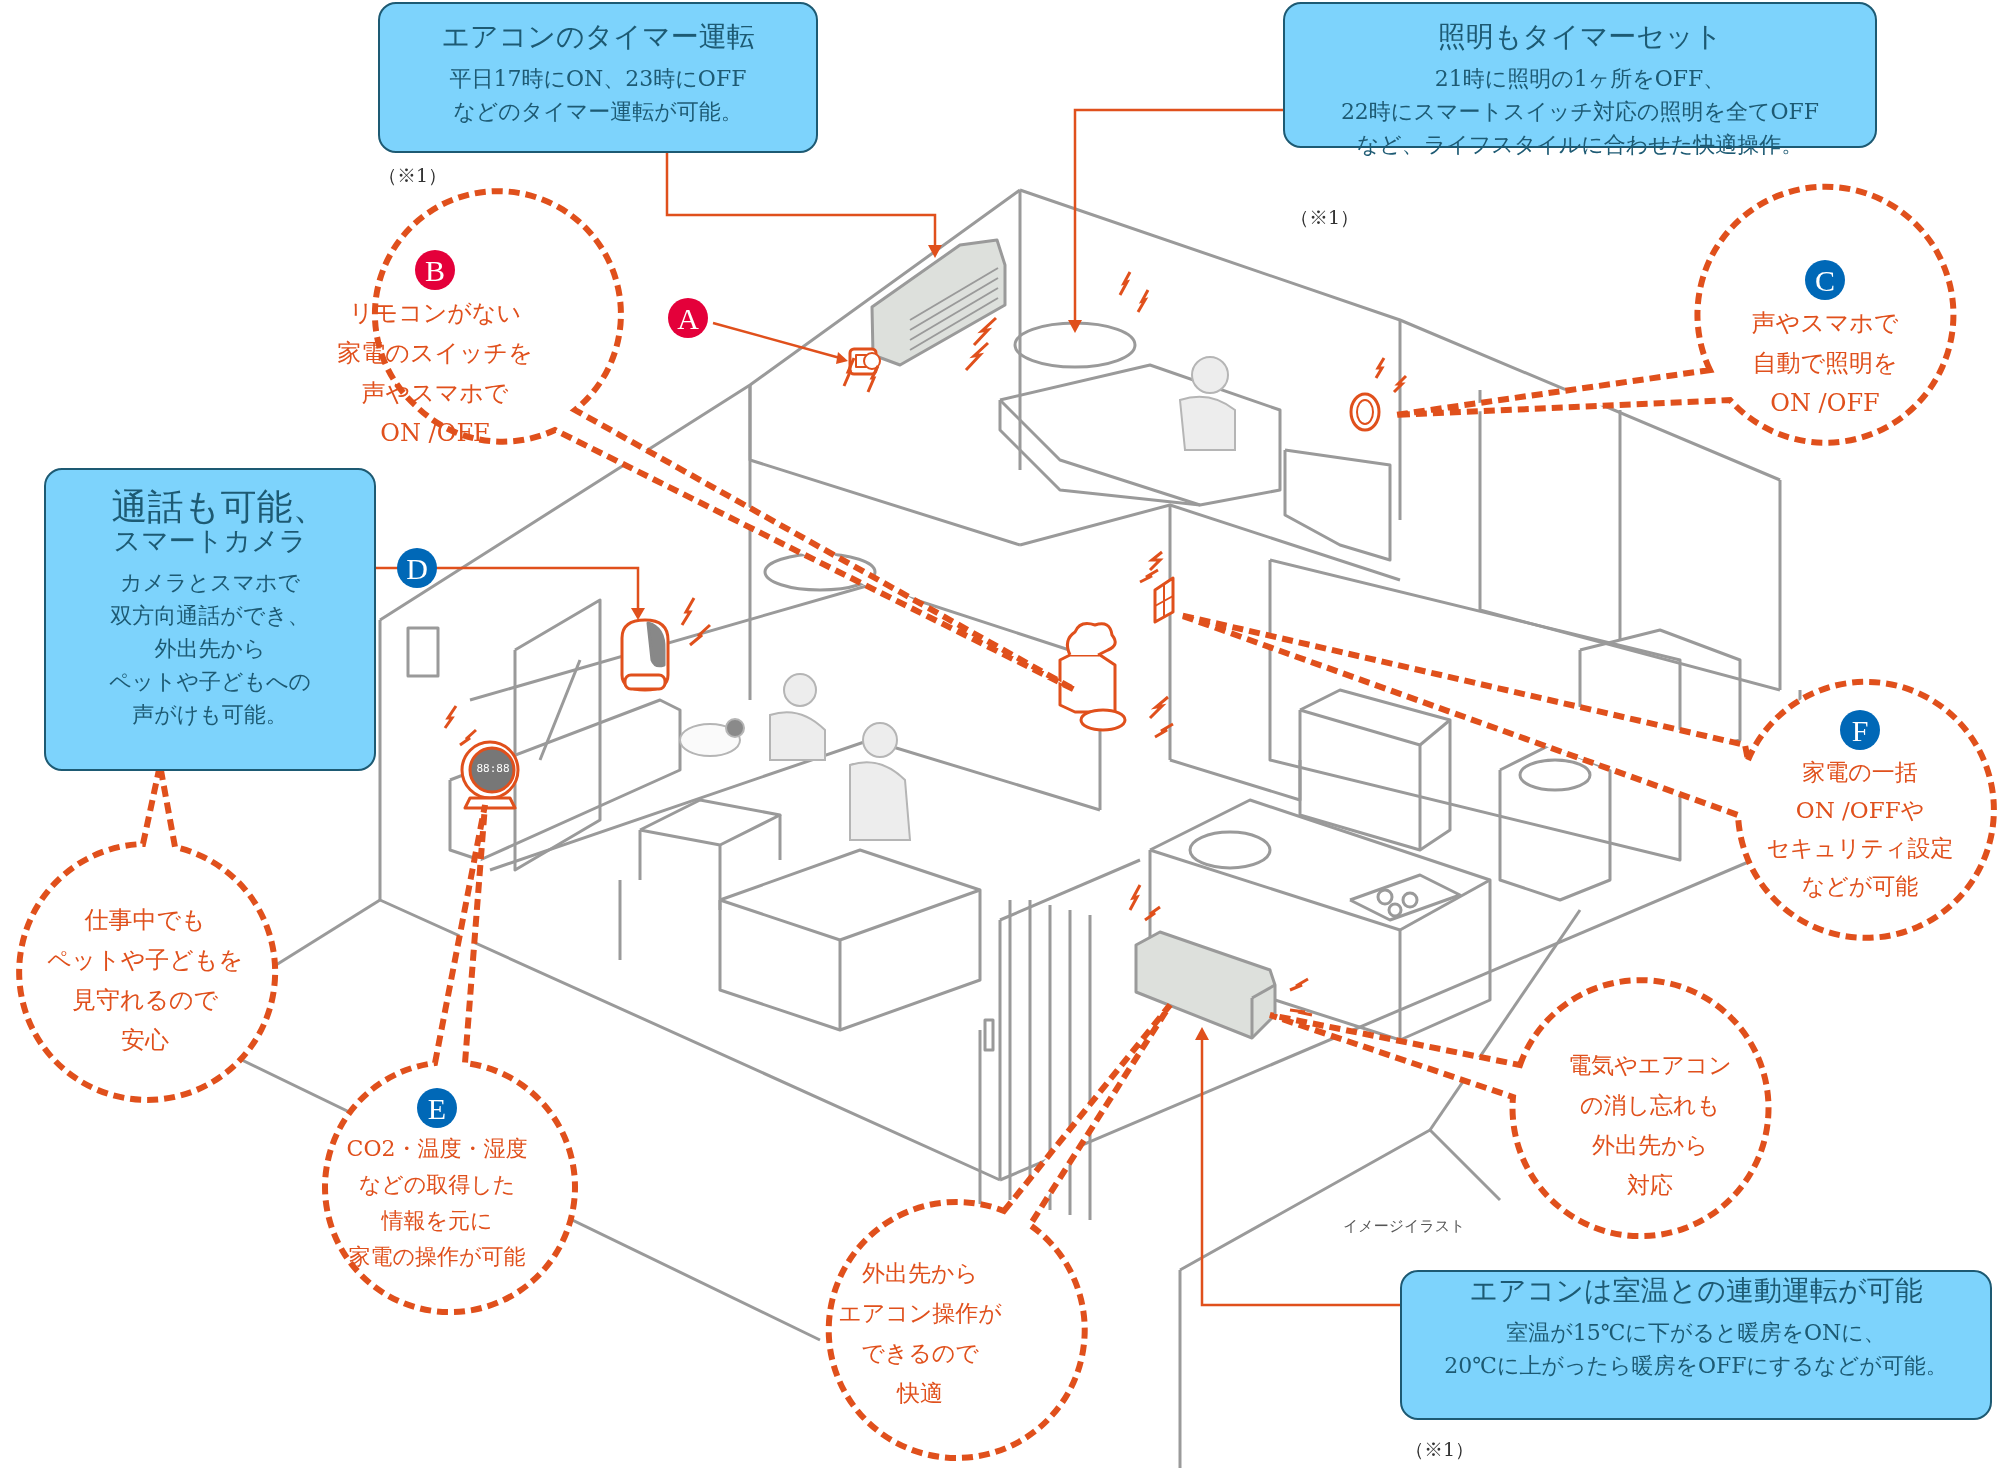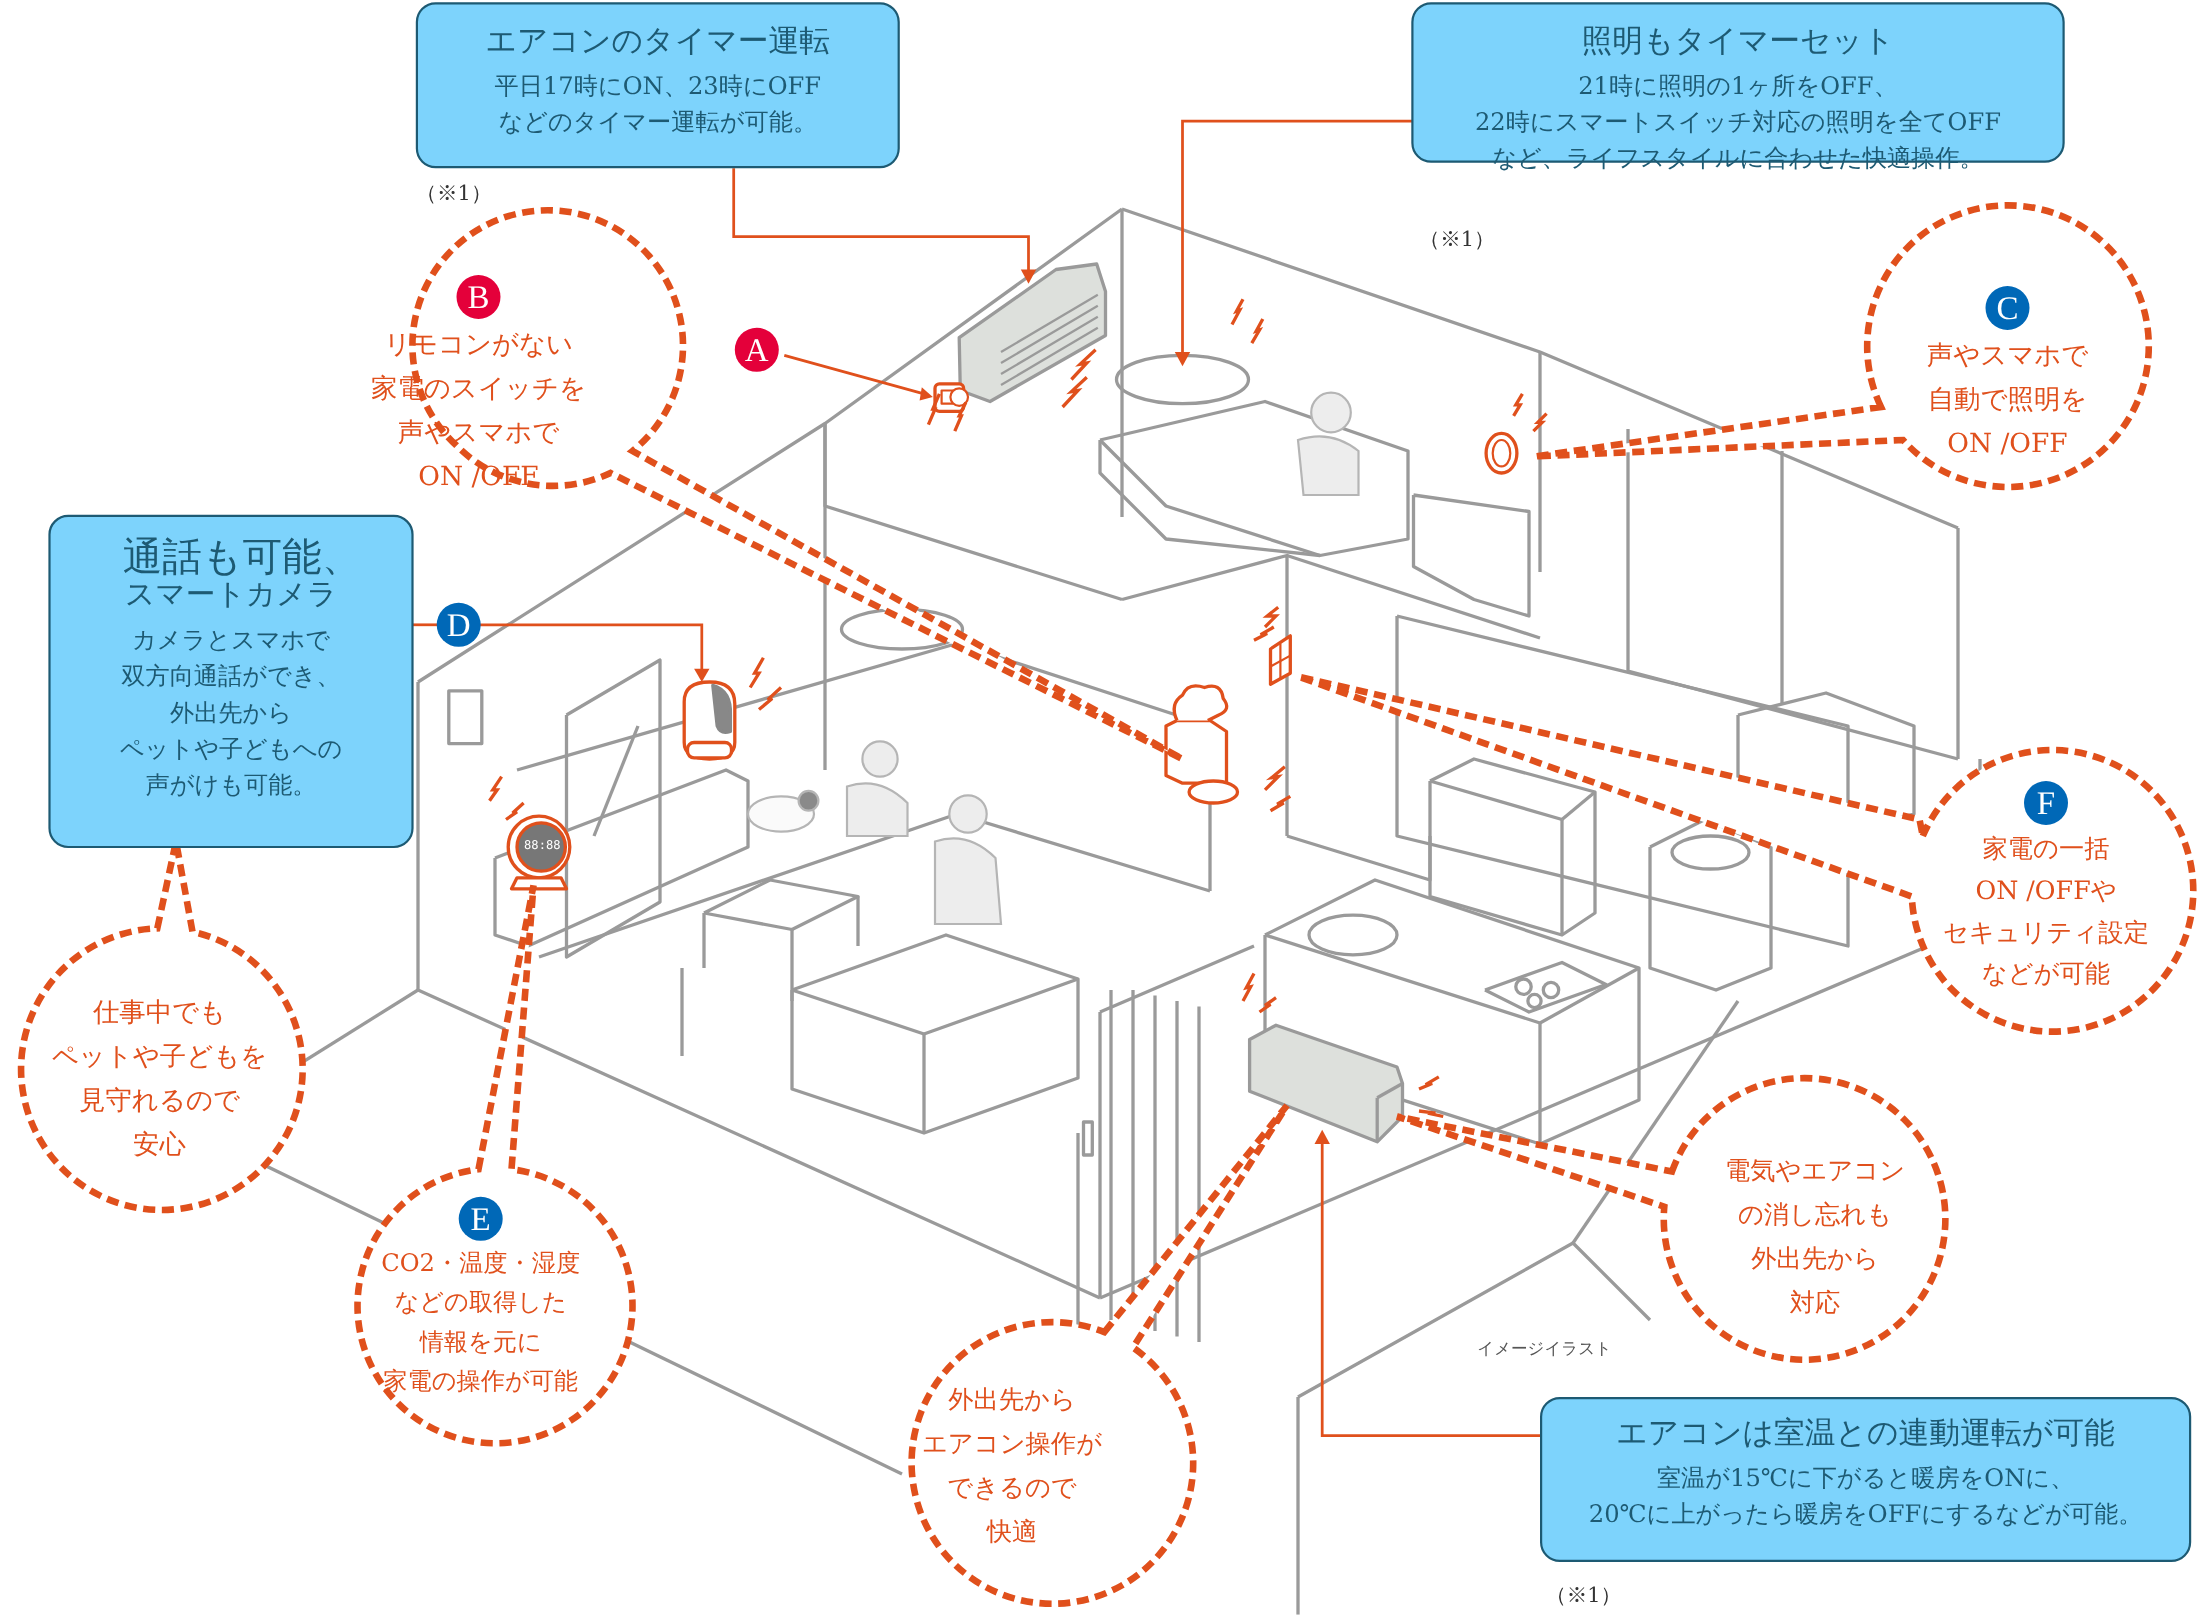--- a/index.html
+++ b/index.html
@@ -236,21 +236,21 @@
 <div class="box" style="left:44px;top:468px;width:332px;height:303px;padding-top:20px;">
   <div class="title" style="font-size:36px;line-height:34px;margin-left:20px;">通話も可能、</div>
   <div class="title" style="font-size:27px;line-height:34px;">スマートカメラ</div>
   <div class="body" style="margin-top:8px;">カメラとスマホで</div>
   <div class="body">双方向通話ができ、</div>
   <div class="body">外出先から</div>
   <div class="body">ペットや子どもへの</div>
   <div class="body">声がけも可能。</div>
 </div>
 
-<div class="box" style="left:1400px;top:1270px;width:592px;height:150px;padding-top:12px;">
+<div class="box" style="left:1400px;top:1270px;width:592px;height:150px;">
   <div class="title">エアコンは室温との連動運転が可能</div>
   <div class="body" style="margin-top:6px;">室温が15℃に下がると暖房をONに、</div>
   <div class="body">20℃に上がったら暖房をOFFにするなどが可能。</div>
 </div>
 <div class="note" style="left:1405px;top:1437px;">（※1）</div>
 
 <span class="badge badge-a" style="left:668px;top:298px;background:#e4003a;">A</span>
 <span class="badge badge-a" style="left:397px;top:548px;background:#0068b7;">D</span>
 
 <div class="bubble-text" style="left:320px;top:250px;width:230px;">

